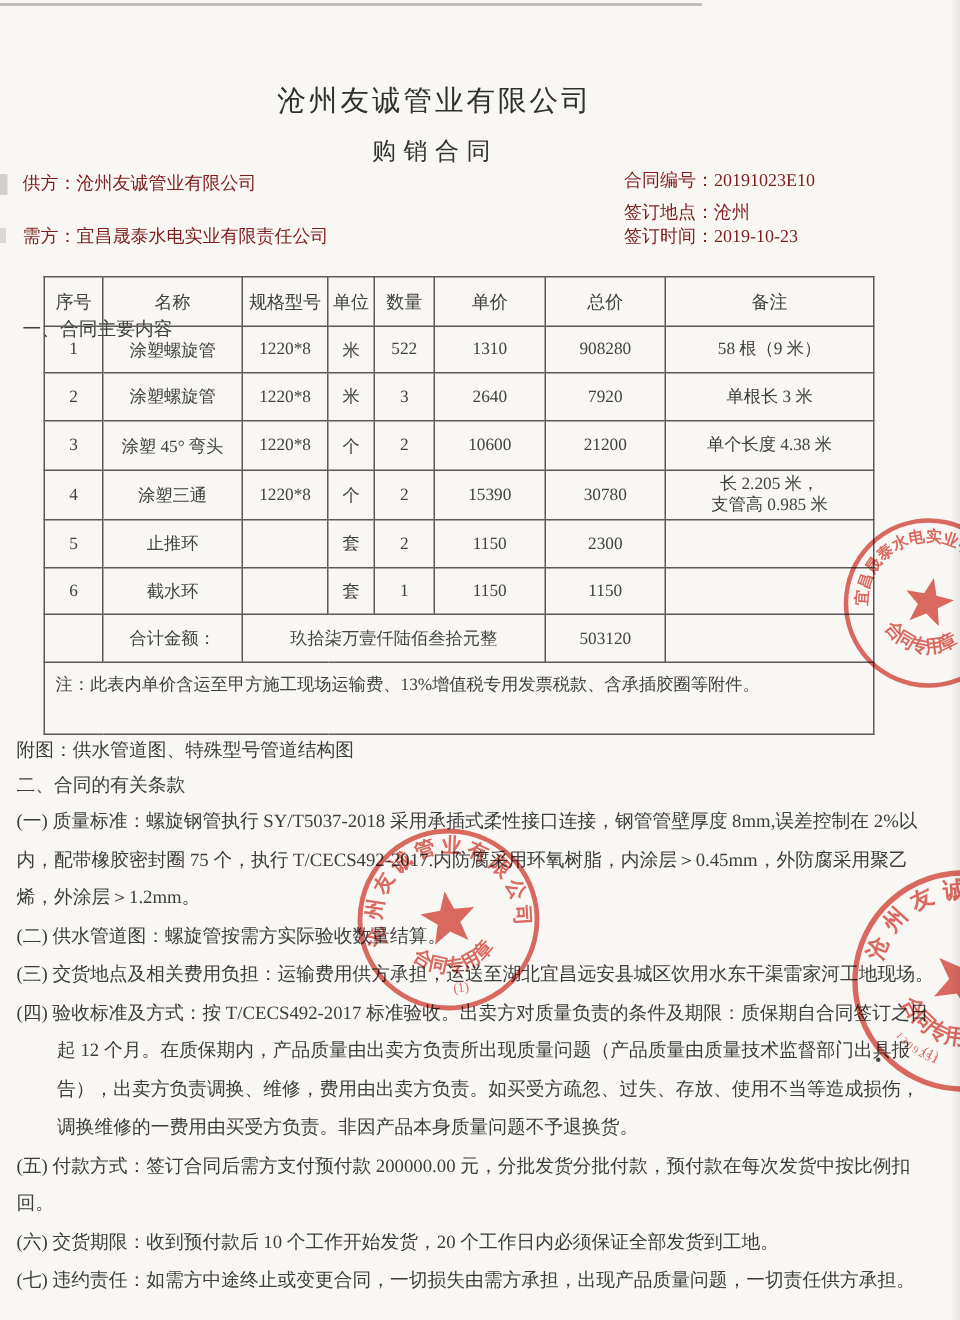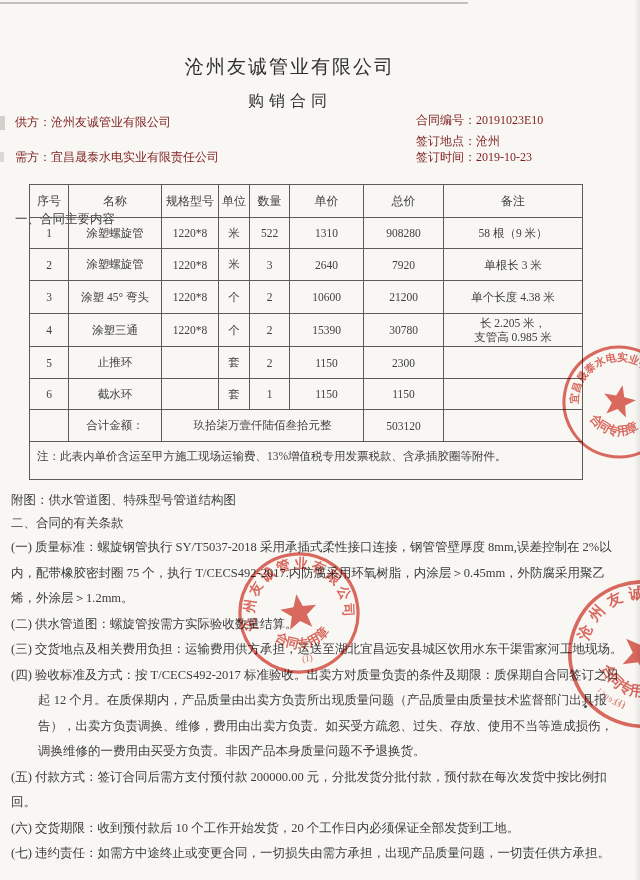--- a/index.html
+++ b/index.html
@@ -32,21 +32,21 @@
     border-collapse:collapse;table-layout:fixed;
     font-size:11.5px;color:#414141;margin-left:12px;
   }
   table.items th,table.items td{
     border:1px solid #5d5b58;text-align:center;vertical-align:middle;
     font-weight:normal;padding:0;overflow:hidden;
   }
   table.items th{height:32px;font-size:12px;}
   td.remark{white-space:pre-line;line-height:14px;}
   tr.total-row td{height:31px;}
-  tr.note-row td{height:29px;text-align:left;padding:0 4px 8px 7px;font-size:11.5px;white-space:nowrap;}
+  tr.note-row td{height:29px;text-align:left;padding:0 4px 18px 7px;font-size:11.5px;white-space:nowrap;}
   
   .attach{left:11px;top:492px;font-size:12.5px;}
   .sec2{left:11px;top:515px;font-size:12.5px;}
   .clauses{left:11px;top:535px;width:612px;font-size:12.5px;line-height:25.5px;color:#3c3c3c;}
   .clause{margin:0;}
   .clause.hang{padding-left:27px;text-indent:-27px;}
   
   .stamp{position:absolute;mix-blend-mode:multiply;opacity:.82;pointer-events:none;}
   .stamp svg{overflow:visible;display:block;}
 </style>

